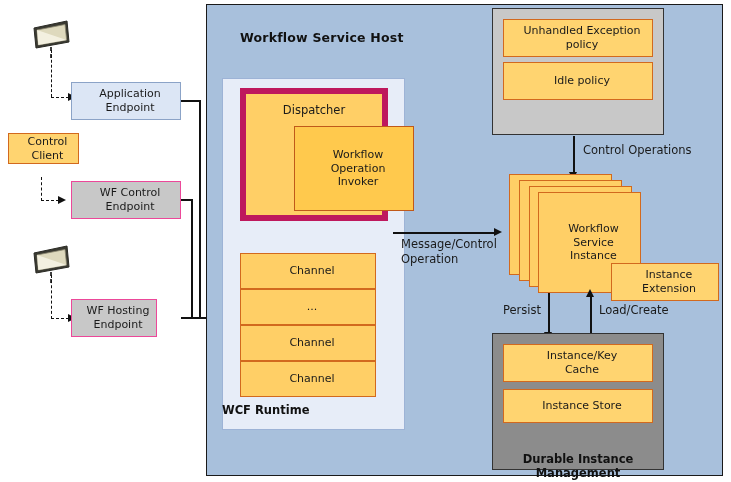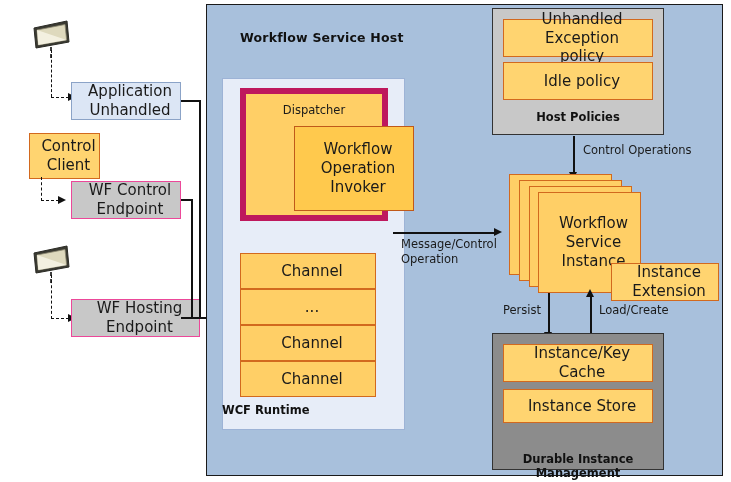--- a/index.html
+++ b/index.html
@@ -18,21 +18,21 @@
     overflow: hidden;
   }
   .abs { position: absolute; box-sizing: border-box; }
 
   
   .box {
     display: flex;
     align-items: center;
     justify-content: center;
     text-align: center;
-    font-size: 15px;
+    font-size: 11px;
     color: #1a1a1a;
     line-height: 1.25;
     white-space: pre-line;
     padding-left: 8px;
   }
   .box-blue {
     background: #dce6f5;
     border: 1px solid #8ba3c7;
   }
   .box-gray {
@@ -159,23 +159,23 @@
       <polygon points="6,11 35.6,21 7.3,26" fill="#f3f0e0"></polygon>
       <line x1="20" y1="28" x2="20" y2="42" stroke="#111" stroke-width="1.6" stroke-dasharray="4,3"></line>
     </svg>
   </div>
 
   <div class="abs dln-v" style="left:51px; top:50px; height:47px;"></div>
   <div class="abs dln-h" style="left:51px; top:97px; width:18px;"></div>
   <div class="abs arrow-r" style="left:68px; top:93px;"></div>
 
   <div class="abs box box-blue" style="left:71px; top:82px; width:110px; height:38px;">Application
-Unhandled</div>
-
-  <div class="abs box box-orange" style="left:8px; top:133px; width:71px; height:46px;margin-left:21px;">Control Client</div>
+Endpoint</div>
+
+  <div class="abs box box-orange" style="left:8px; top:133px; width:71px; height:31px;">Control Client</div>
 
   <div class="abs dln-v" style="left:41px; top:177px; height:24px;"></div>
   <div class="abs dln-h" style="left:41px; top:200px; width:18px;"></div>
   <div class="abs arrow-r" style="left:58px; top:196px;"></div>
 
   <div class="abs box box-gray" style="left:71px; top:181px; width:110px; height:38px;">WF Control
 Endpoint</div>
 
   <div class="abs" style="left:31px; top:244px;">
     <svg width="42" height="42" viewBox="0 0 42 42">
@@ -183,21 +183,21 @@
       <polygon points="6,11 34,5.5 35.6,21 7.3,26" fill="#ded9bd" stroke="#8a8670" stroke-width="0.8"></polygon>
       <polygon points="6,11 35.6,21 7.3,26" fill="#f3f0e0"></polygon>
       <line x1="20" y1="28" x2="20" y2="42" stroke="#111" stroke-width="1.6" stroke-dasharray="4,3"></line>
     </svg>
   </div>
 
   <div class="abs dln-v" style="left:51px; top:275px; height:44px;"></div>
   <div class="abs dln-h" style="left:51px; top:318px; width:18px;"></div>
   <div class="abs arrow-r" style="left:68px; top:314px;"></div>
 
-  <div class="abs box box-gray" style="left:71px; top:299px; width:129px; height:38px;">WF Hosting
+  <div class="abs box box-gray" style="left:71px; top:299px; width:86px; height:38px;">WF Hosting
 Endpoint</div>
 
   <div class="abs ln-h" style="left:181px; top:100px; width:20px;"></div>
   <div class="abs ln-v" style="left:199px; top:100px; height:218px;"></div>
 
   <div class="abs ln-h" style="left:181px; top:199px; width:12px;"></div>
   <div class="abs ln-v" style="left:191px; top:199px; height:119px;"></div>
 
   <div class="abs ln-h" style="left:181px; top:317px; width:50px;"></div>
   <div class="abs arrow-r" style="left:223px; top:313px;"></div>
@@ -217,21 +217,20 @@
 
   <div class="abs box channel" style="top:253px;">Channel</div>
   <div class="abs box channel" style="top:289px;">...</div>
   <div class="abs box channel" style="top:325px;">Channel</div>
   <div class="abs box channel" style="top:361px;">Channel</div>
 
   <div class="abs" id="host-policies"></div>
   <div class="abs box box-orange" style="left:503px; top:19px; width:150px; height:38px;">Unhandled Exception
 policy</div>
   <div class="abs box box-orange" style="left:503px; top:62px; width:150px; height:38px;">Idle policy</div>
-  <div class="abs" id="host-policies-label">Host Policies</div>
 
   <div class="abs ln-v" style="left:573px; top:136px; height:39px;"></div>
   <div class="abs arrow-d" style="left:569px; top:172px;"></div>
   <div class="abs edge-label" style="left:583px; top:143px;">Control Operations</div>
 
   <div class="abs wsi" style="left:509px; top:174px;"></div>
   <div class="abs wsi" style="left:519px; top:180px;"></div>
   <div class="abs wsi" style="left:529px; top:186px;"></div>
   <div class="abs box wsi" id="wsi-front">Workflow
 Service

